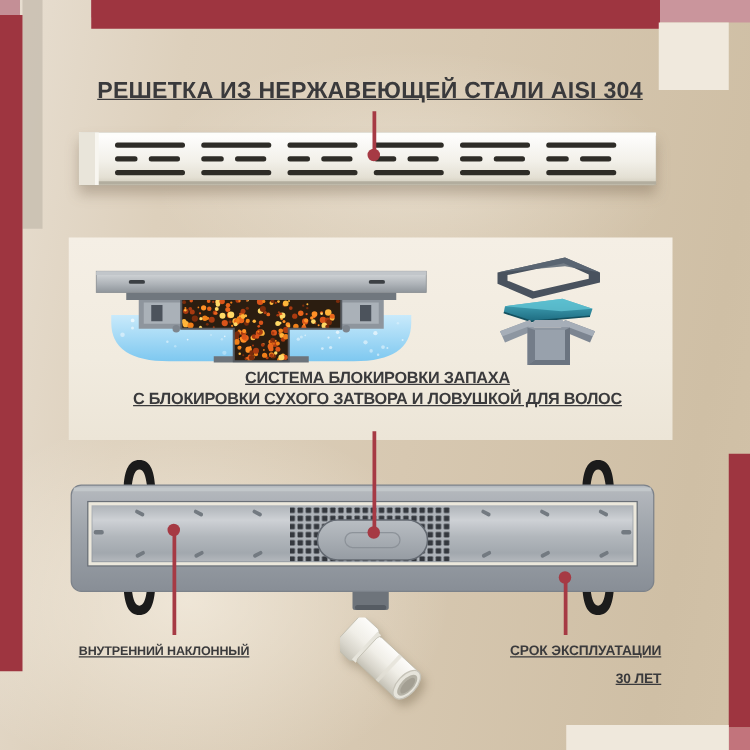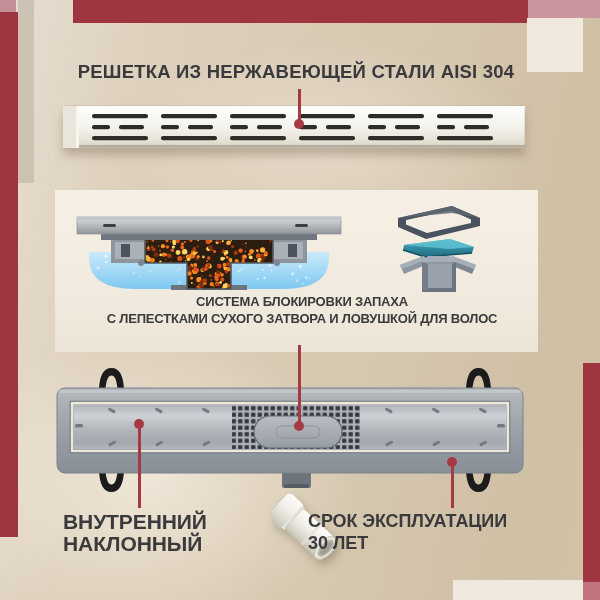--- a/index.html
+++ b/index.html
@@ -20,25 +20,25 @@
   .cream-tr{left:527px;top:18px;width:56px;height:54px;background:#f0e9dd;}
   .left-red{left:0;top:12px;width:18px;height:525px;background:#9e3540;}
   .left-pink{left:0;top:0;width:16px;height:12px;background:#c48f96;}
   .left-gray{left:18px;top:0;width:16px;height:183px;background:#c8beb0;opacity:.85;}
   .right-red{left:583px;top:363px;width:17px;height:219px;background:#9e3540;}
   .right-pink{left:583px;top:582px;width:17px;height:18px;background:#c2747c;}
   .cream-br{left:453px;top:580px;width:130px;height:20px;background:#efe8dc;}
   .card{left:55px;top:190px;width:483px;height:162px;
     background:linear-gradient(180deg,#f5efe5 0%,#f1ebdf 60%,#ece5d7 100%);}
   
-  .t{color:#3a3a3c;font-weight:700;}
+  .t{color:#3a3a3c;font-weight:700;text-decoration:underline;}
   .title{left:36px;top:61px;width:520px;text-align:center;font-size:18.5px;letter-spacing:.2px;}
   .odor{left:62px;top:294px;width:480px;text-align:center;font-size:13px;line-height:16.5px;letter-spacing:-.2px;}
-  .lbl-left{left:63px;top:511px;width:230px;font-size:21px;line-height:21.5px;letter-spacing:-.1px;}
-  .lbl-right{left:308px;top:511px;width:236px;text-align:left;font-size:18px;line-height:21.5px;letter-spacing:-.1px;}
+  .lbl-left{left:63px;top:511px;width:230px;font-size:10px;line-height:21.5px;letter-spacing:-.1px;}
+  .lbl-right{left:293px;top:511px;width:236px;text-align:right;font-size:11px;line-height:21.5px;letter-spacing:-.1px;}
   
   .cl{width:2.5px;background:#a63a44;z-index:30;}
   .dot{width:10px;height:10px;border-radius:50%;background:#a63a44;z-index:31;}
   .svgwrap{line-height:0;}
   .shadowed{filter:drop-shadow(0 7px 5px rgba(90,70,50,.30));}
   .pipe-shadow{filter:drop-shadow(3px 5px 4px rgba(100,85,60,.35));}
 </style>
 </head>
 <body>
 
@@ -399,21 +399,21 @@
   <path d="M30,60 L36,54 L58,54 L64,60 Z" fill="#a6aeb8"></path>
   <rect x="30" y="60" width="34" height="30" fill="#8d96a1"></rect>
   <path d="M30,60 L30,90 L36,86 L36,62 Z" fill="#747d89"></path>
   <rect x="36" y="62" width="28" height="24" fill="#98a1ac"></rect>
   <path d="M30,90 L64,90 L64,60 L60,62 L60,86 L36,86 L30,90 Z" fill="#6b7480"></path>
 </svg>
 </div>
 
 <div class="abs t odor">
   <div>СИСТЕМА БЛОКИРОВКИ ЗАПАХА</div>
-  <div>С ЛЕПЕСТКАМИ СУХОГО ЗАТВОРА И ЛОВУШКОЙ ДЛЯ ВОЛОС</div>
+  <div>С БЛОКИРОВКИ СУХОГО ЗАТВОРА И ЛОВУШКОЙ ДЛЯ ВОЛОС</div>
 </div>
 
 <div class="abs cl" style="left:298px;top:345px;height:79px;"></div>
 <div class="abs dot" style="left:294px;top:421px;"></div>
 
 <div class="abs svgwrap" style="left:55px;top:366px;">
 <svg width="470" height="132" viewBox="0 0 470 132">
   <defs>
     <linearGradient id="bodyG" x1="0" y1="0" x2="0" y2="1">
       <stop offset="0" stop-color="#b6babf"></stop>

